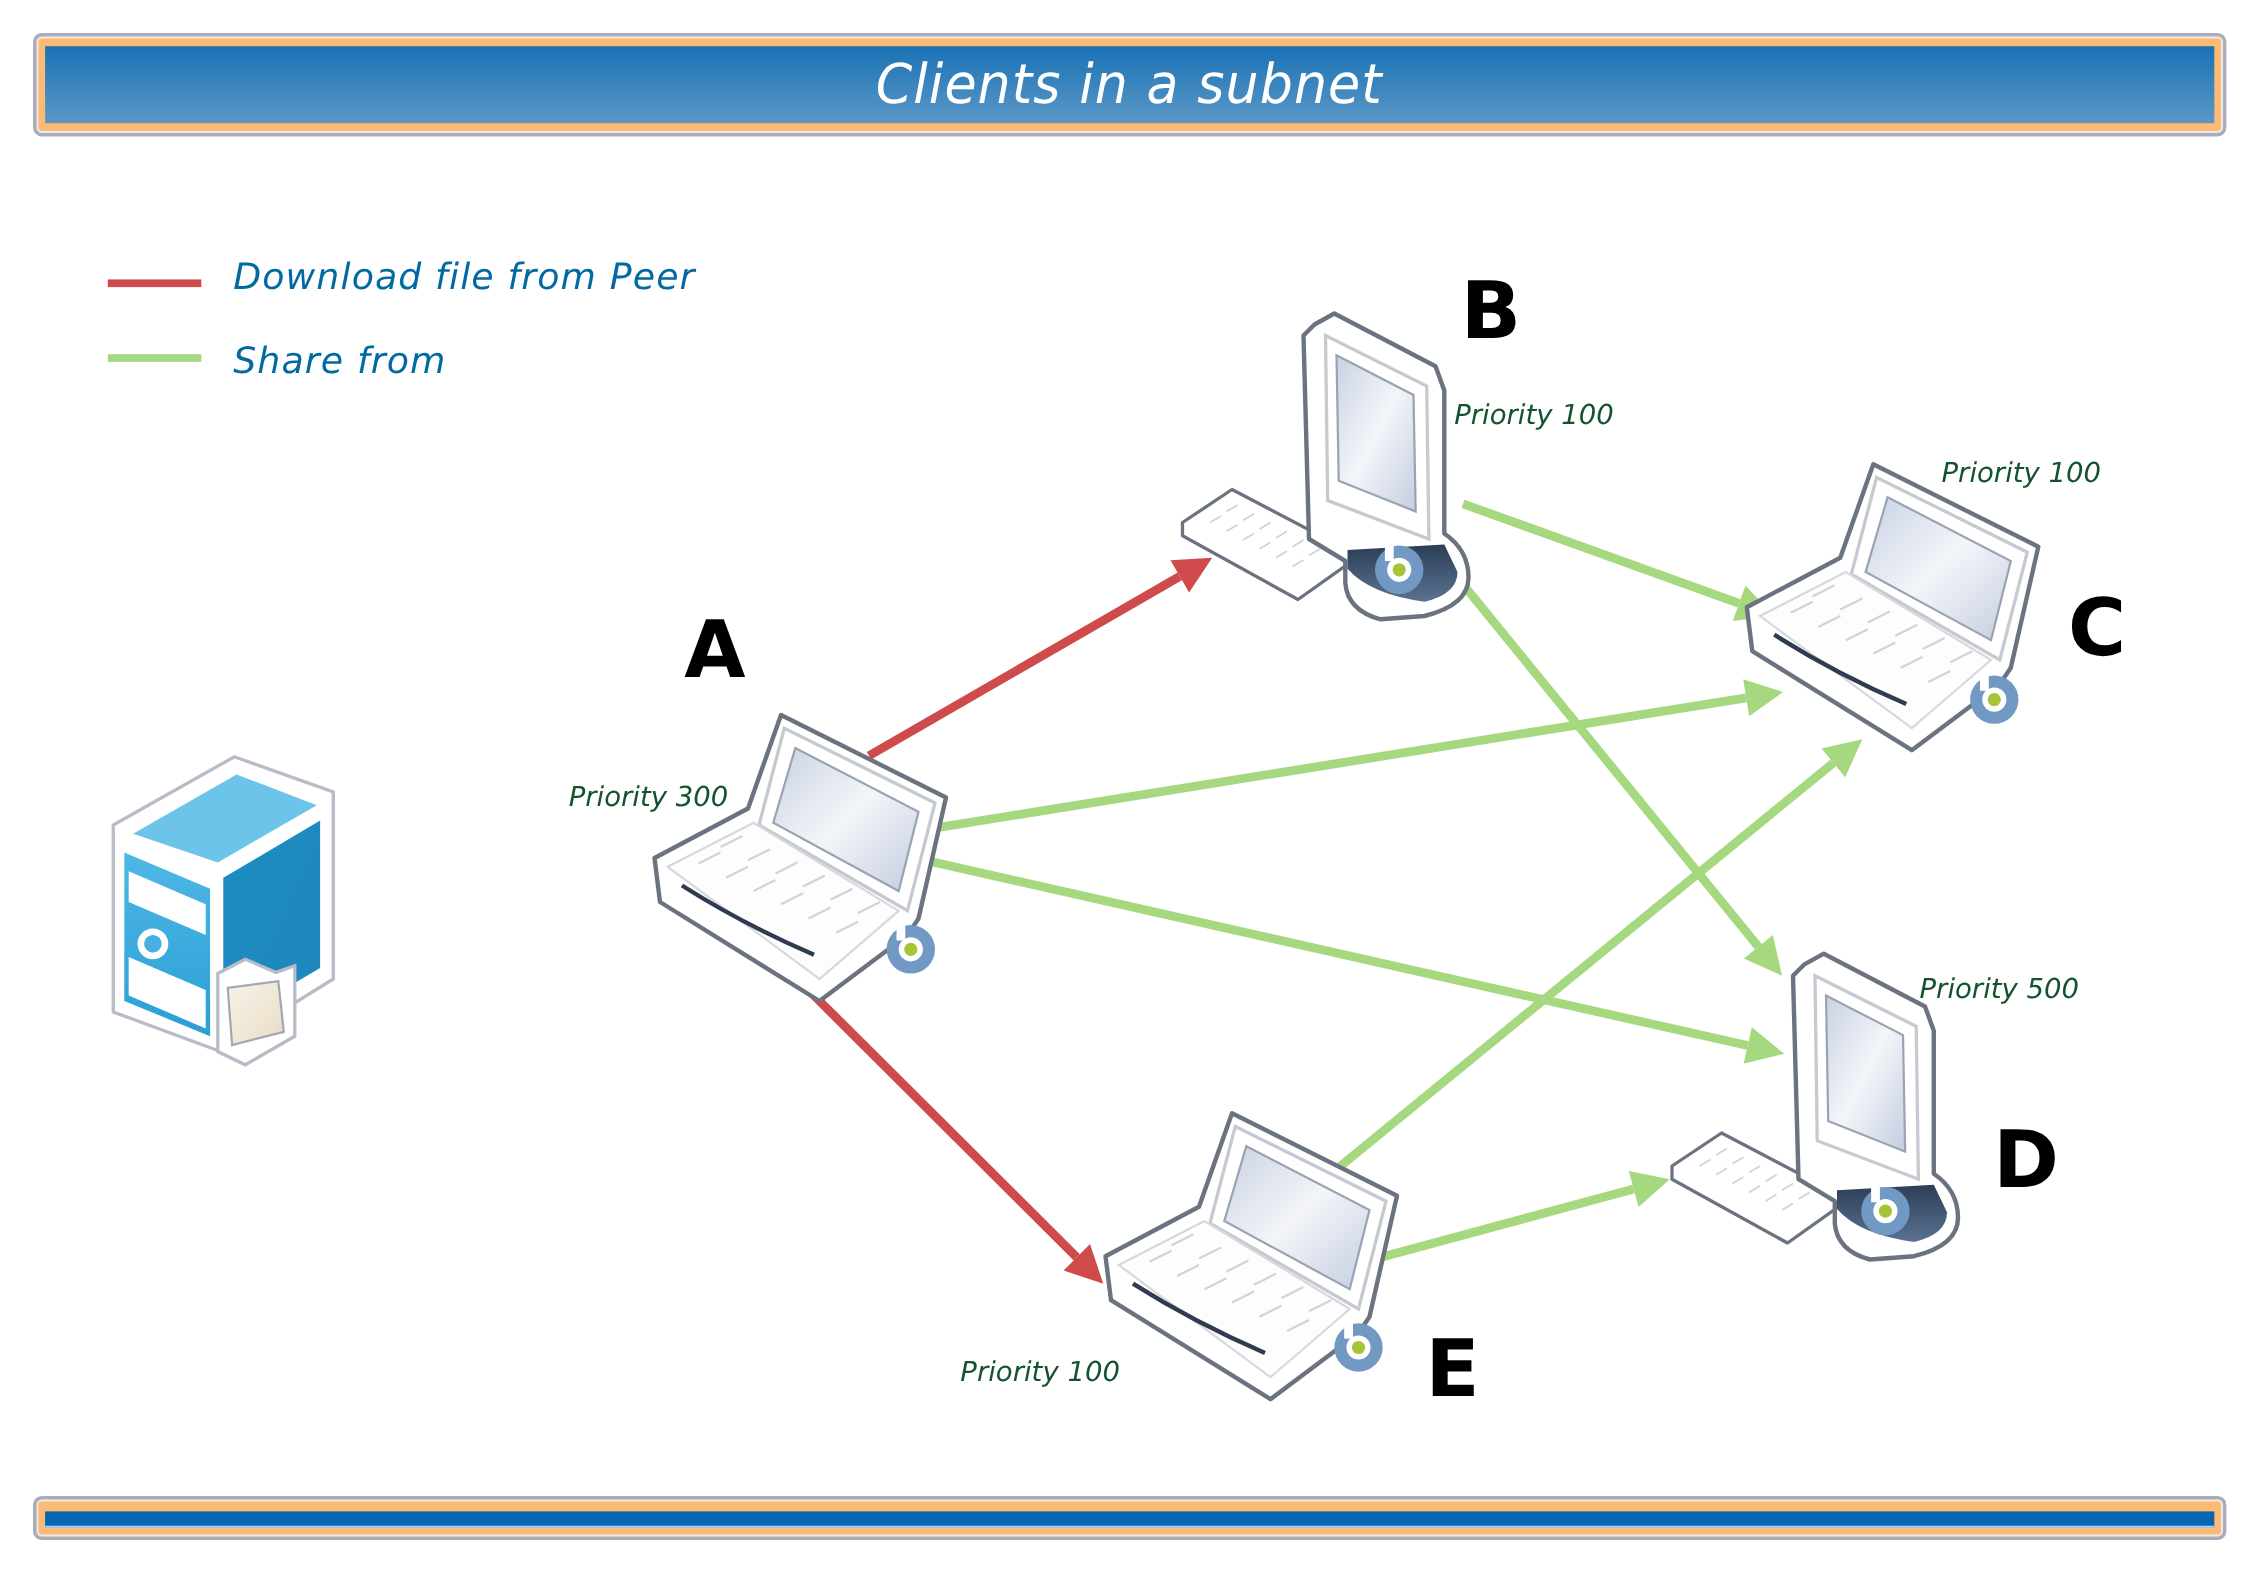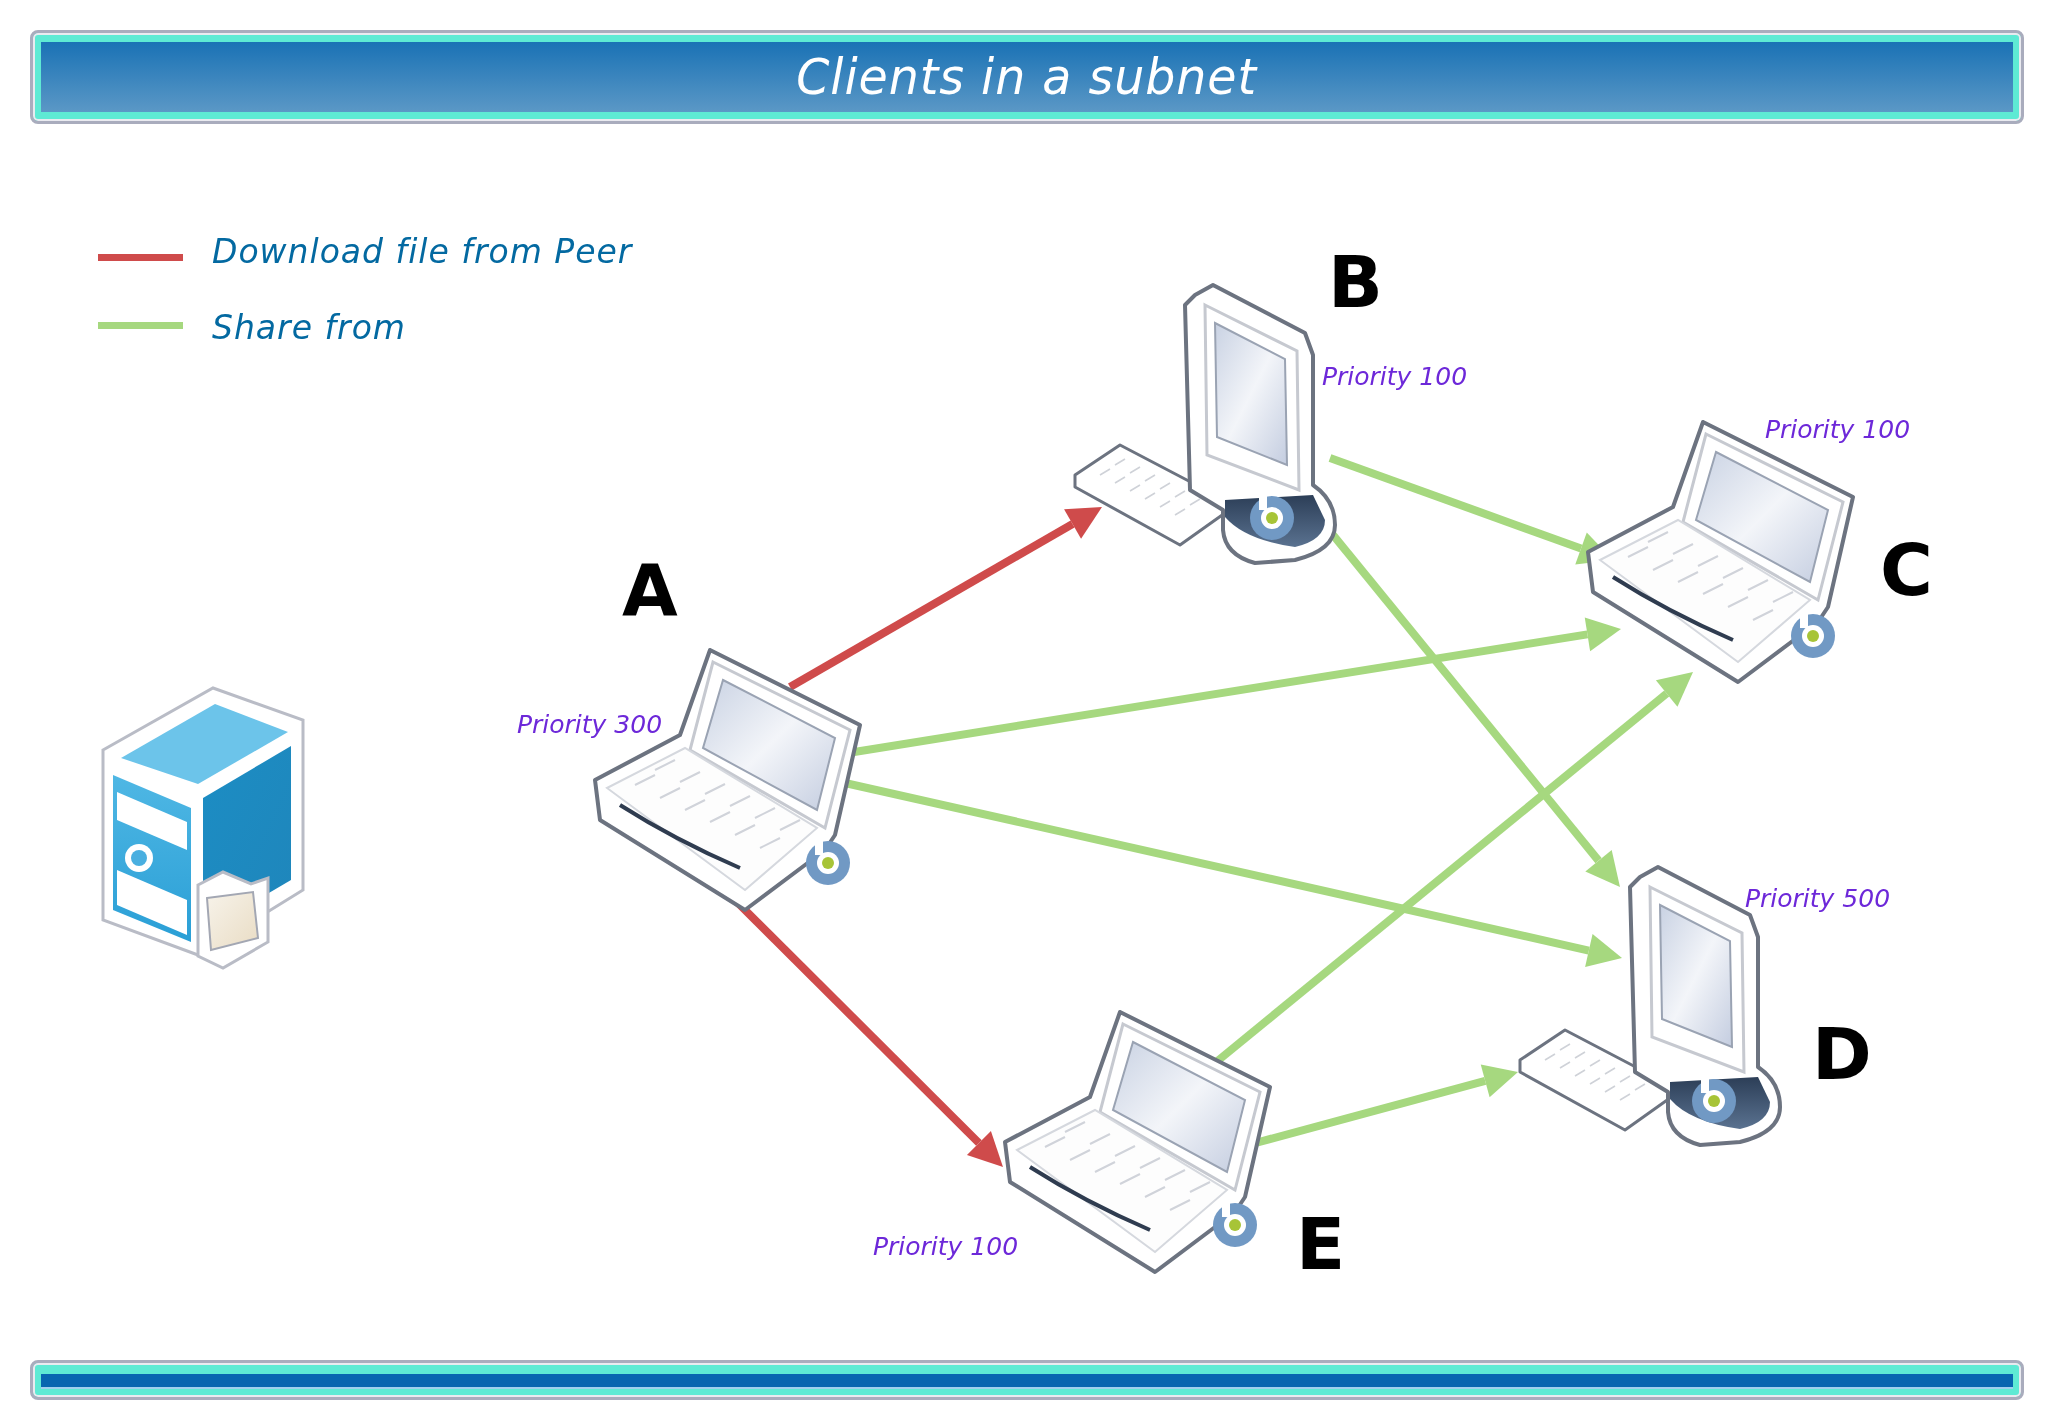--- a/index.html
+++ b/index.html
@@ -1,34 +1,34 @@
 <!DOCTYPE html>
 <html><head>
 <meta charset="utf-8">
 <style>
   html, body { margin: 0; padding: 0; background: #ffffff; }
   body { width: 2045px; height: 1427px; position: relative; overflow: hidden;
          font-family: "DejaVu Sans", sans-serif; }
   .frame { position: absolute; left: 30px; width: 1988px; border: 3px solid #a9acbd;
-           border-radius: 8px; background: #5eead4; box-shadow: inset 0 0 0 2px #e9eaf0; }
+           border-radius: 8px; background: #fdba74; box-shadow: inset 0 0 0 2px #e9eaf0; }
   #header-frame { top: 30px; height: 88px; }
   #header-band { position: absolute; left: 8px; right: 8px; top: 9px; bottom: 9px;
                  background: linear-gradient(#1a72b5, #5b98c6); display: flex;
                  align-items: center; justify-content: center; }
   #title { color: #fff; font-family: "DejaVu Sans", sans-serif; font-style: italic;
            font-size: 50px; letter-spacing: 1px; transform: scaleX(0.95); }
   #footer-frame { top: 1360px; height: 34px; }
   #footer-band { position: absolute; left: 8px; right: 8px; top: 11px; height: 13px;
                  background: #0766b0; border-bottom: 2px solid #9fd0ef; }
   .legend-line { position: absolute; left: 98px; width: 85px; height: 7px; }
   .legend-text { position: absolute; left: 212px; color: #0369a1; font-size: 33px;
                  font-family: "DejaVu Sans", sans-serif; font-style: italic; letter-spacing: 1px; }
   .node-letter { position: absolute; font-family: "DejaVu Sans", sans-serif; font-weight: bold;
                  font-size: 72px; color: #000; }
-  .prio { position: absolute; color: #6d28d9; font-size: 25px; font-style: italic;
+  .prio { position: absolute; color: #14532d; font-size: 25px; font-style: italic;
           font-family: "DejaVu Sans", sans-serif; white-space: nowrap; }
   svg#diagram { position: absolute; left: 0; top: 0; }
 </style>
 </head>
 <body>
 
 <div id="header-frame" class="frame">
   <div id="header-band">
     <span id="title">Clients in a subnet</span>
   </div>

